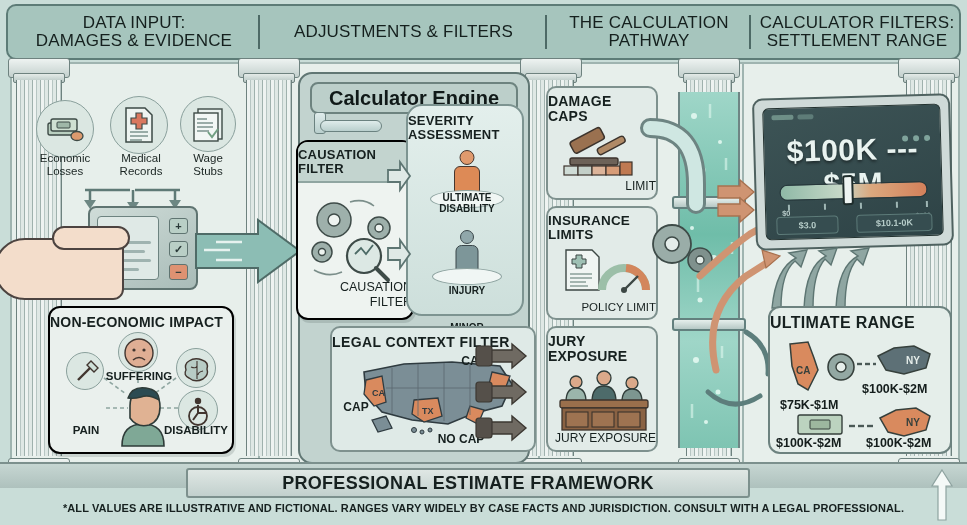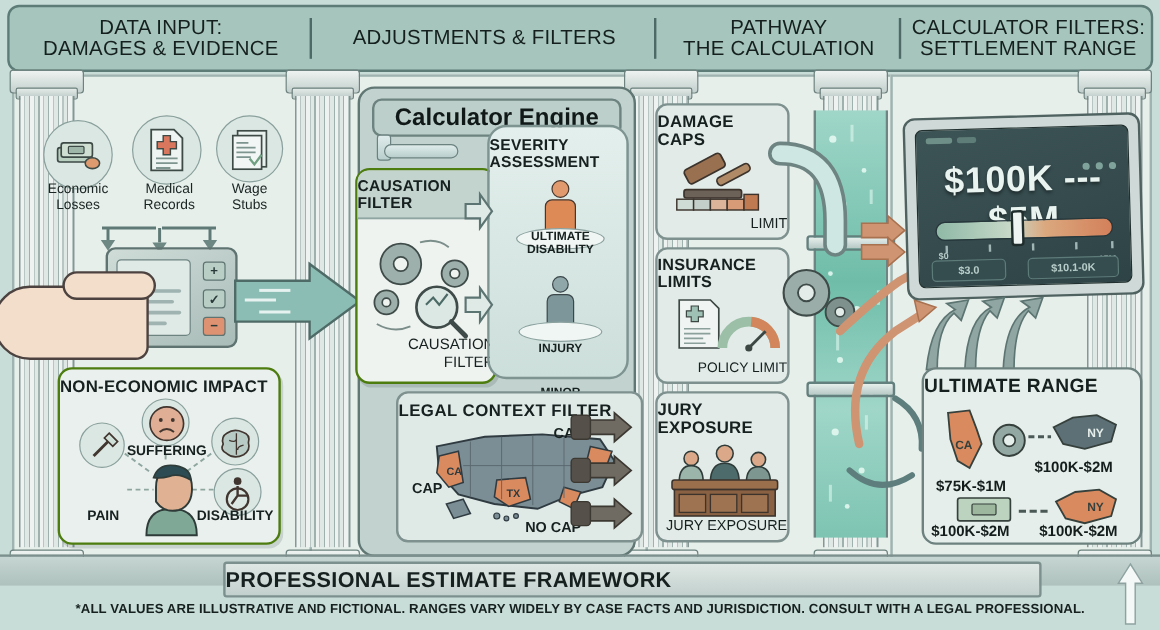--- a/index.html
+++ b/index.html
@@ -49,21 +49,21 @@
     position: absolute; left: 0; right: 0; top: 22px; bottom: 22px;
     background: repeating-linear-gradient(90deg,
       #eef3f1 0px, #eef3f1 3px, #b7c6c3 3px, #b7c6c3 4px,
       #dfe8e5 4px, #dfe8e5 7px, #9fb1ad 7px, #9fb1ad 8px);
     border-left: 1.6px solid #6e827f; border-right: 1.6px solid #6e827f;
   }
 
   
   .box {
     position: absolute; background: #eaf0ed;
-    border: 2px solid #4d7c0f; border-radius: 12px;
+    border: 2px solid #000000; border-radius: 12px;
     box-shadow: 2px 3px 0 rgba(60,80,78,.18);
   }
   .box-title {
     text-align: left; font-weight: bold; color: #16201f;
     letter-spacing: .2px; line-height: 1.05;
   }
   .cap-label { text-align:right; font-weight:normal; color:#16201f; }
 
   
   .icon-circle {
@@ -175,23 +175,23 @@
     display:flex; align-items:center; justify-content:center;
   }
 
   
   .urbox { position:absolute; background:#e5eeea; border:2px solid #6d827f; border-radius:12px; }
   .ur-val { position:absolute; font-size:12.5px; font-weight:bold; color:#141d1c; }
   .state { position:absolute; }
 
   
   .plinth {
-    position:absolute; left:186px; top:468px; width:682px; height:30px;
+    position:absolute; left:186px; top:468px; width:564px; height:30px;
     background: linear-gradient(#dfe7e4,#c2d0cd); border:2px solid #7c908d; border-radius:3px;
-    display:flex; align-items:center; 
+    display:flex; align-items:center; justify-content:center;
   }
   .plinth span {
     font-size:18px; font-weight:bold; color:#16201f; letter-spacing:.3px;
   }
   .disclaimer {
     position:absolute; left:0; right:0; top:502px; text-align:center;
     font-size:11px; font-weight:bold; color:#16201f; letter-spacing:.1px;
   }
 
   .arrow-svg { position:absolute; overflow:visible; }
@@ -213,22 +213,22 @@
         <div>DAMAGES &amp; EVIDENCE</div>
       </div>
       <div class="hdiv" style="right:0;"></div>
     </div>
     <div class="hcol" style="width:287px;">
       <div>ADJUSTMENTS &amp; FILTERS</div>
       <div class="hdiv" style="right:0;"></div>
     </div>
     <div class="hcol" style="width:204px;">
       <div>
+        <div>THE CALCULATION</div>
         <div>PATHWAY</div>
-        <div>THE CALCULATION</div>
       </div>
       <div class="hdiv" style="right:0;"></div>
     </div>
     <div class="hcol" style="width:212px;">
       <div>
         <div>CALCULATOR FILTERS:</div>
         <div>SETTLEMENT RANGE</div>
       </div>
     </div>
   </div>

